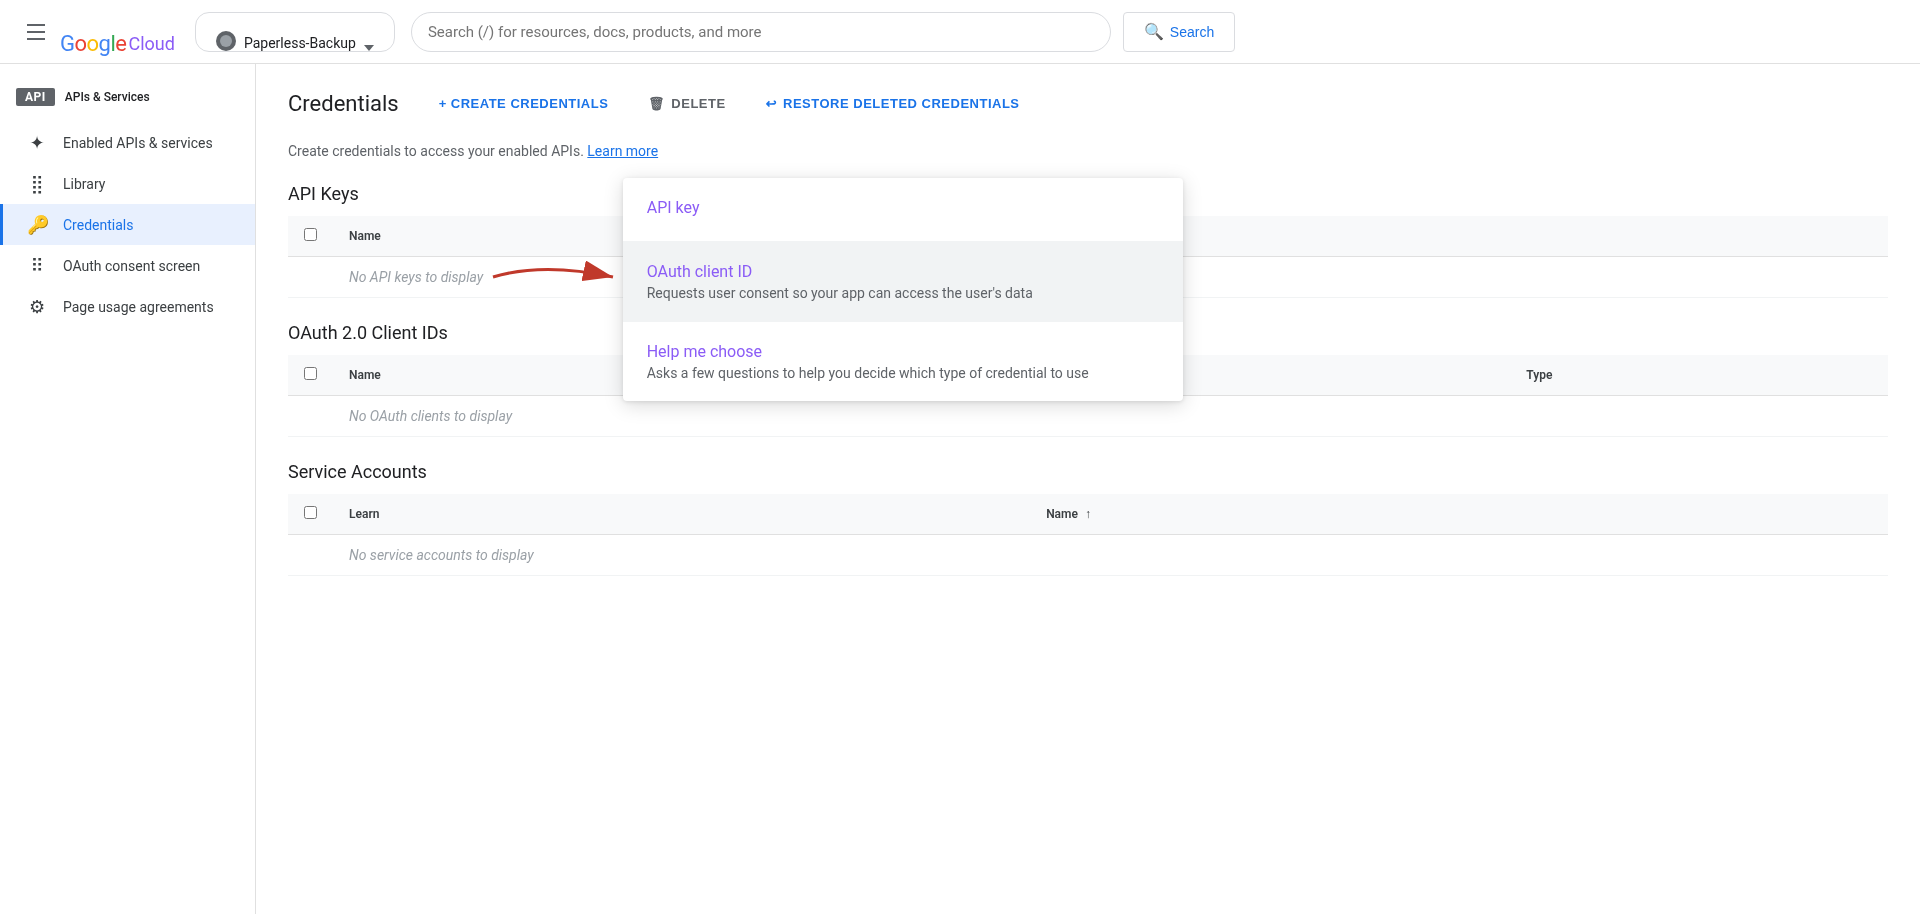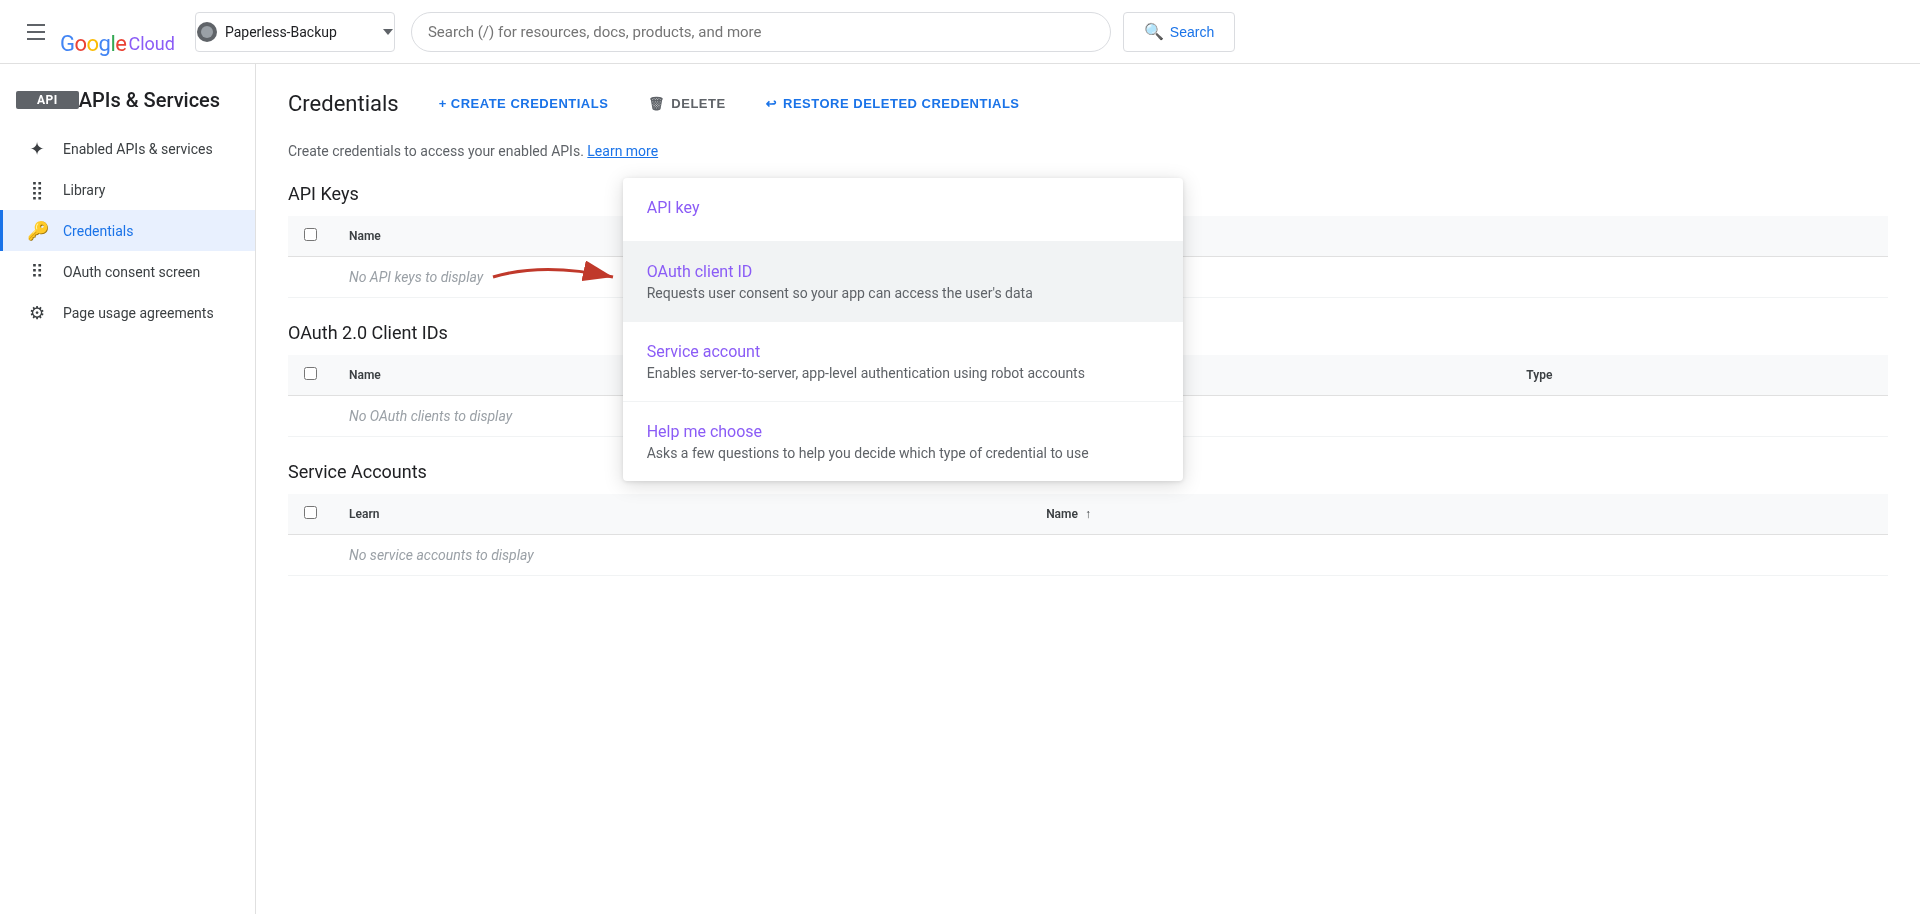--- a/index.html
+++ b/index.html
@@ -29,23 +29,23 @@
       display: flex; align-items: center; margin-right: 4px; margin-top: 23px;
     }
     .google-logo-text { font-size: 22px; font-weight: 400; letter-spacing: -0.5px; }
     .g-blue { color: #4285F4; }
     .g-red { color: #EA4335; }
     .g-yellow { color: #FBBC05; }
     .g-green { color: #34A853; }
     .cloud-text { font-size: 18px; color: #8b5cf6; margin-left: 2px; }
 
     .project-selector {
-      display: flex; align-items: center;
-      border: 1px solid #dadce0; border-radius: 4px;
-      padding: 0 1px; height: 40px; cursor: pointer;
+      display: flex; align-items: flex-end;
+      border: 1px solid #dadce0; border-radius: 14px;
+      padding: 0 20px; height: 40px; cursor: pointer;
       margin-left: 16px; margin-right: 16px;
       min-width: 200px;
     }
     .project-icon {
       width: 20px; height: 20px; border-radius: 50%;
       background: #5f6368; margin-right: 8px;
       display: flex; align-items: center; justify-content: center;
     }
     .project-icon-inner { width: 12px; height: 12px; border-radius: 50%; background: #9aa0a6; }
     .project-name { font-size: 14px; color: #202124; flex: 1; }
@@ -87,24 +87,24 @@
       padding: 16px 0;
       background: #fff;
       overflow-y: auto;
     }
     .api-header {
       display: flex; align-items: center;
       padding: 8px 16px 16px;
     }
     .api-badge {
       font-size: 12px; font-weight: 700; color: #fff;
-      background: #5f6368; padding: 2px 21px; border-radius: 2px;
-      margin-right: 0; letter-spacing: 0.5px;
-    }
-    .api-services-title { font-size: 20px; color: #202124; font-weight: 500; }
+      background: #5f6368; padding: 2px 9px; border-radius: 2px;
+      margin-right: 10px; letter-spacing: 0.5px;
+    }
+    .api-services-title { font-size: 12px; color: #202124; font-weight: 500; }
 
     .sidebar-item {
       display: flex; align-items: center;
       padding: 10px 24px; cursor: pointer;
       color: #3c4043; font-size: 14px;
       border-left: 3px solid transparent;
     }
     .sidebar-item.active {
       background: #e8f0fe;
       border-left-color: #1a73e8;
@@ -279,24 +279,20 @@
             <svg class="arrow-annotation" style="position:absolute; top:10px; left:-140px; width:140px; height:50px; overflow:visible;" viewBox="0 0 140 50">
               <defs>
                 <marker id="arrowhead" markerWidth="10" markerHeight="7" refX="10" refY="3.5" orient="auto">
                   <polygon points="0 0, 10 3.5, 0 7" fill="#c0392b"></polygon>
                 </marker>
               </defs>
               <path d="M 10 25 Q 60 10 130 25" stroke="#c0392b" stroke-width="3" fill="none" marker-end="url(#arrowhead)"></path>
             </svg>
           </div>
 
-          <div class="dropdown-item">
-            <div class="dropdown-item-title">Service account</div>
-            <div class="dropdown-item-desc">Enables server-to-server, app-level authentication using robot accounts</div>
-          </div>
 
           <div class="dropdown-item">
             <div class="dropdown-item-title">Help me choose</div>
             <div class="dropdown-item-desc">Asks a few questions to help you decide which type of credential to use</div>
           </div>
 
         </div>
       </div>
 
       <button class="toolbar-btn danger" style="margin-left:8px;">

